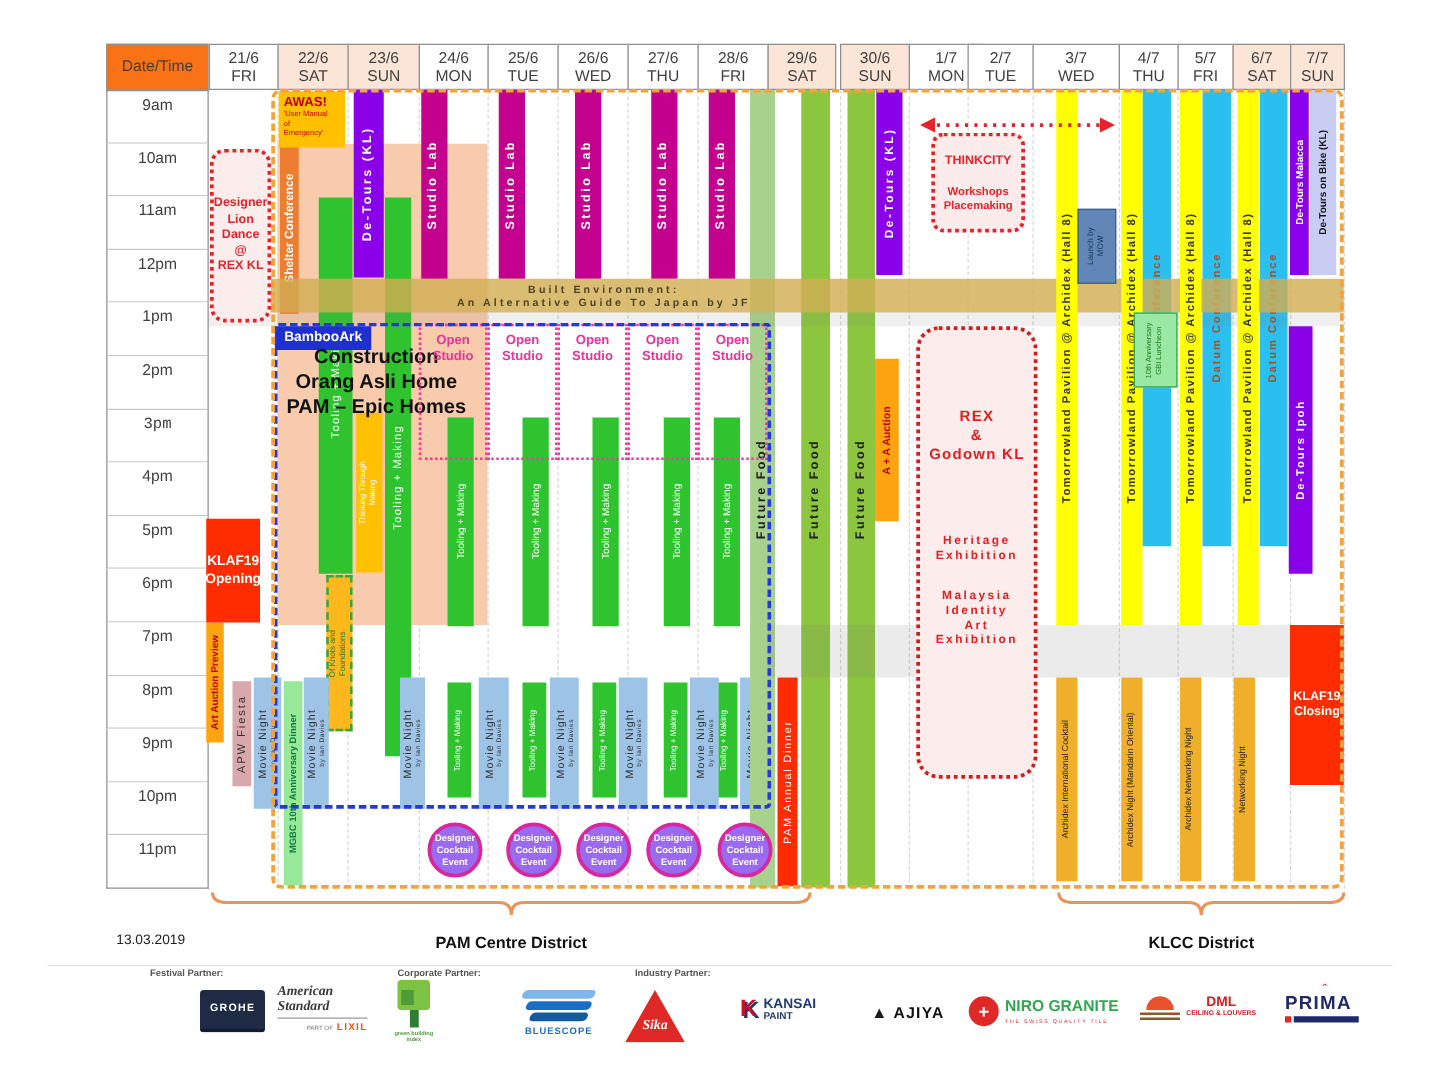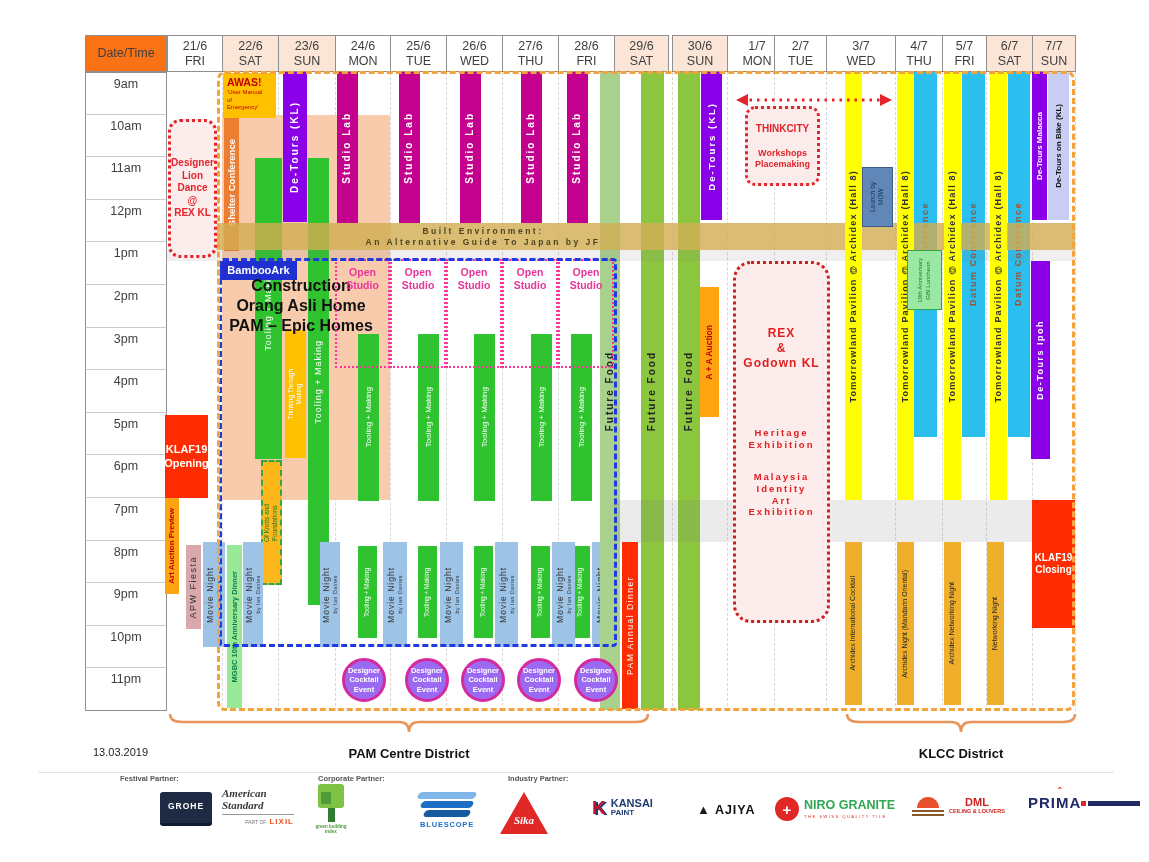--- a/index.html
+++ b/index.html
@@ -104,21 +104,21 @@
     <div class="hcell" style="left: 1032px; top: 35px; width: 44px; height: 37px; background: rgb(251, 229, 214); z-index: 1;">
       <div>7/7</div>
       <div>SUN</div>
     </div>
     <div class="tcell" style="left: 85px; top: 72px; width: 82px; height: 42.6px; border-top: 1px solid rgb(143, 143, 143); border-bottom: 1px solid rgb(201, 201, 201); text-align: right;">9am</div>
     <div class="tcell" style="left: 85px; top: 114.6px; width: 82px; height: 42.6px; border-top: none; border-bottom: 1px solid rgb(201, 201, 201);">10am</div>
     <div class="tcell" style="left: 85px; top: 157.2px; width: 82px; height: 42.6px; border-top: none; border-bottom: 1px solid rgb(201, 201, 201);">11am</div>
     <div class="tcell" style="left: 85px; top: 199.8px; width: 82px; height: 42.6px; border-top: none; border-bottom: 1px solid rgb(201, 201, 201);">12pm</div>
     <div class="tcell" style="left: 85px; top: 242.4px; width: 82px; height: 42.6px; border-top: none; border-bottom: 1px solid rgb(201, 201, 201);">1pm</div>
     <div class="tcell" style="left: 85px; top: 285px; width: 82px; height: 42.6px; border-top: none; border-bottom: 1px solid rgb(201, 201, 201);">2pm</div>
-    <div class="tcell" style="left: 85px; top: 327.6px; width: 82px; height: 42.6px; border-top: none; border-bottom: 1px solid rgb(201, 201, 201);">3pm</div>
+    <div class="tcell" style="left: 85px; top: 327.6px; width: 82px; height: 42.6px; border-top: none; border-bottom: 1px solid rgb(201, 201, 201); font-family: Liberation Mono, monospace;">3pm</div>
     <div class="tcell" style="left: 85px; top: 370.2px; width: 82px; height: 42.6px; border-top: none; border-bottom: 1px solid rgb(201, 201, 201);">4pm</div>
     <div class="tcell" style="left: 85px; top: 412.8px; width: 82px; height: 42.6px; border-top: none; border-bottom: 1px solid rgb(201, 201, 201);">5pm</div>
     <div class="tcell" style="left: 85px; top: 455.4px; width: 82px; height: 42.6px; border-top: none; border-bottom: 1px solid rgb(201, 201, 201);">6pm</div>
     <div class="tcell" style="left: 85px; top: 498px; width: 82px; height: 42.6px; border-top: none; border-bottom: 1px solid rgb(201, 201, 201);">7pm</div>
     <div class="tcell" style="left: 85px; top: 540.6px; width: 82px; height: 42.6px; border-top: none; border-bottom: 1px solid rgb(201, 201, 201);">8pm</div>
     <div class="tcell" style="left: 85px; top: 583.2px; width: 82px; height: 42.6px; border-top: none; border-bottom: 1px solid rgb(201, 201, 201);">9pm</div>
     <div class="tcell" style="left: 85px; top: 625.8px; width: 82px; height: 42.6px; border-top: none; border-bottom: 1px solid rgb(201, 201, 201);">10pm</div>
     <div class="tcell" style="left: 85px; top: 668.4px; width: 82px; height: 42.6px; border-top: none; border-bottom: 1px solid rgb(143, 143, 143);">11pm</div>
     <div class="vline" style="left: 222px; top: 72px; height: 639px;"></div>
     <div class="vline" style="left: 278px; top: 72px; height: 639px;"></div>
@@ -476,21 +476,21 @@
         <div style="width: 22px; height: 11px; background: rgb(232, 81, 46); border-radius: 11px 11px 0px 0px;"></div>
         <div style="width: 32px; height: 2.5px; background: rgb(138, 90, 42); margin-top: 1.5px;"></div>
         <div style="width: 32px; height: 2.5px; background: rgb(138, 90, 42); margin-top: 1.5px;"></div>
       </div>
       <div>
         <div style="font-size: 11px; font-weight: 700; color: rgb(204, 34, 34); text-align: center; line-height: 1;">DML</div>
         <div style="font-size: 5.5px; font-weight: 700; color: rgb(204, 34, 34); line-height: 1.3;">CEILING &amp; LOUVERS</div>
       </div>
     </div>
     <div class="logo" style="left: 1028px; top: 794px;">
-      <div style="display: flex; flex-direction: row;">
+      <div style="display: flex; flex-direction: column;">
         <div style="position: relative;">
           <div style="font-size: 15px; font-weight: 700; color: rgb(31, 42, 102); letter-spacing: 1px;">PRIMA</div>
           <div style="position: absolute; left: 30px; top: -5px; width: 8px; height: 5px; color: rgb(224, 40, 38); font-size: 10px; font-weight: 700; line-height: 5px;">ˆ</div>
         </div>
         <div style="display: flex; gap: 2px; margin-top: 2px; align-items: center;">
           <div style="width: 5px; height: 5px; background: rgb(224, 40, 38);"></div>
           <div style="width: 52px; height: 5px; background: rgb(31, 42, 102);"></div>
         </div>
       </div>
     </div>

